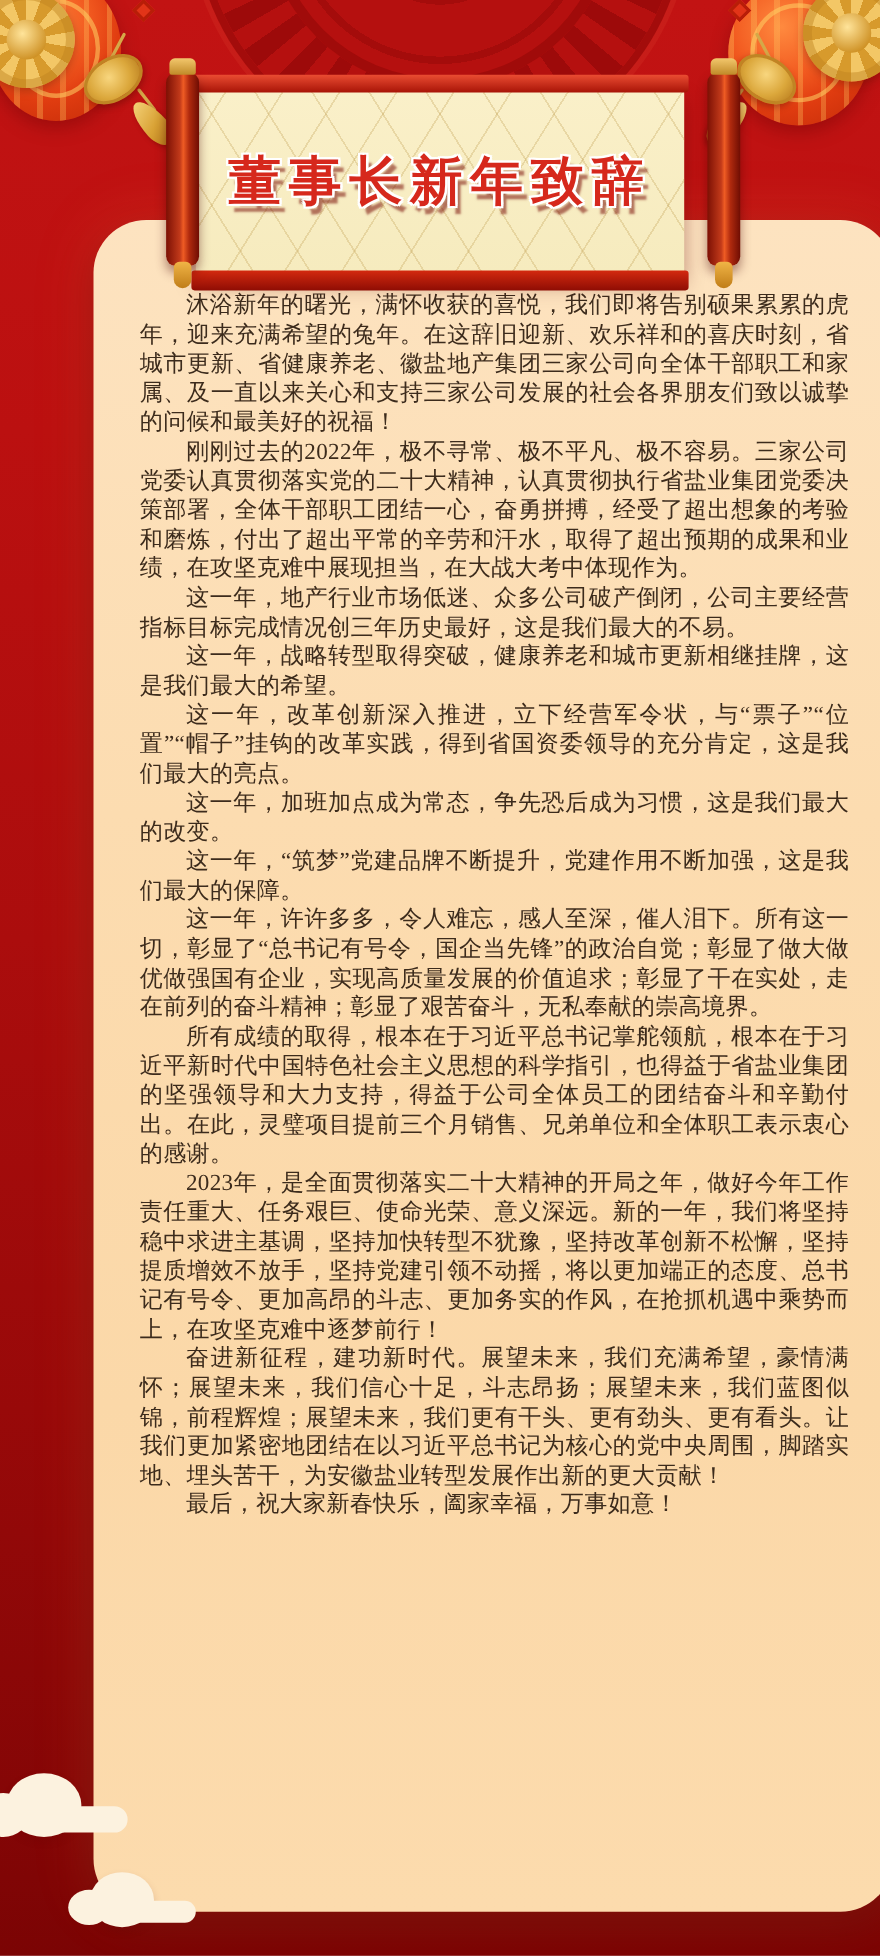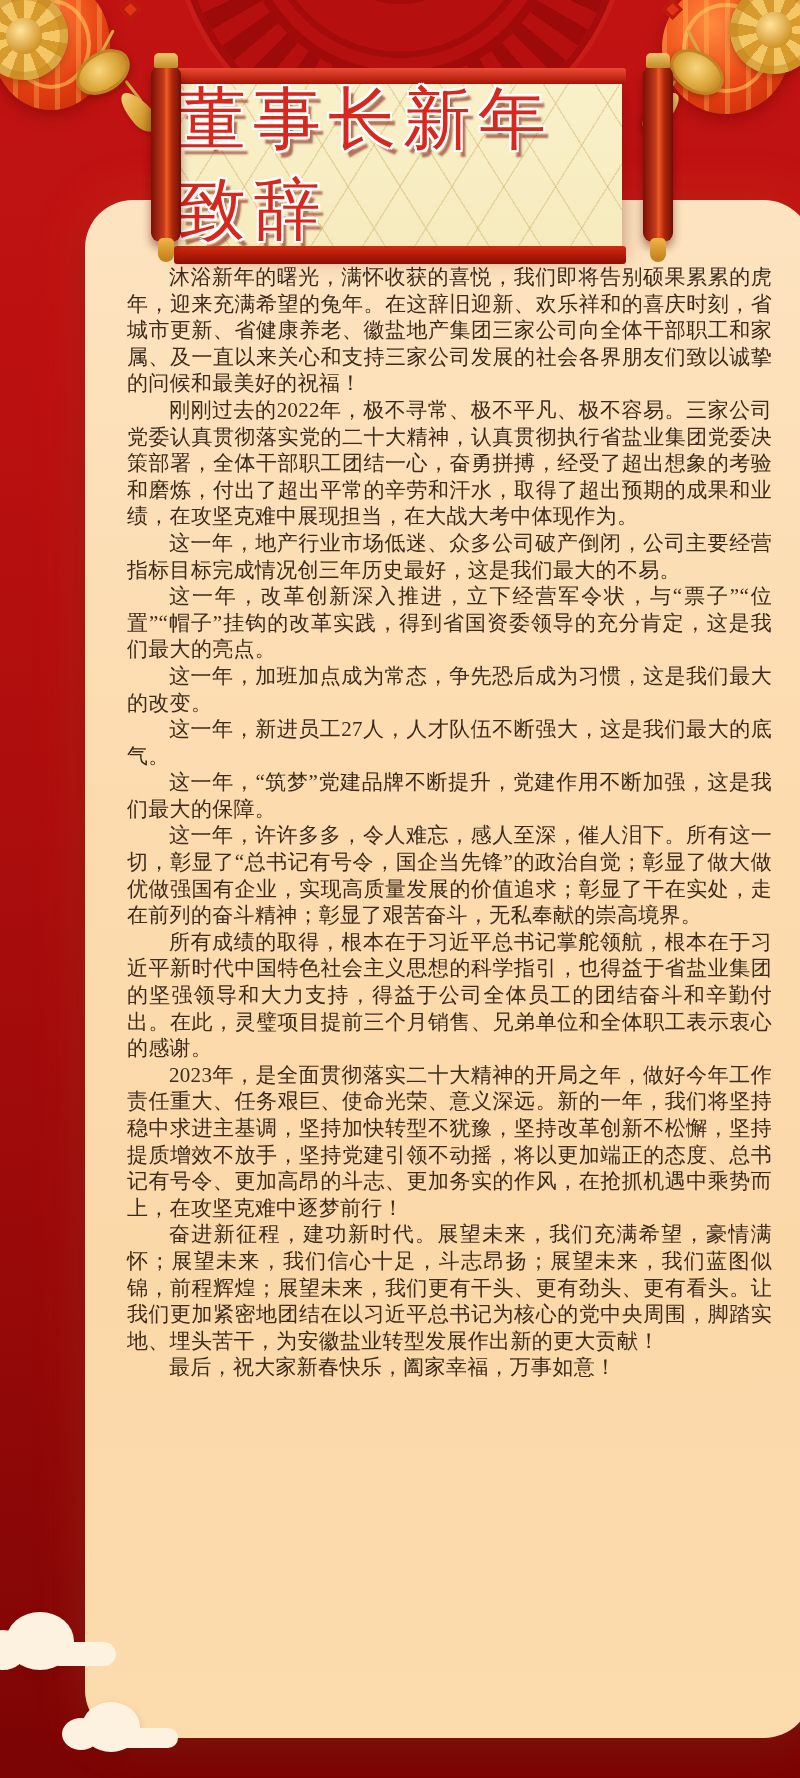--- a/index.html
+++ b/index.html
@@ -81,21 +81,21 @@
       linear-gradient(180deg,#faf0c9 0%,#f6ebbe 100%);
     box-shadow:0 10px 18px rgba(90,0,0,.40);
   }
   .scroll-band::before{ content:''; position:absolute; left:-4px; right:-4px; top:-14px; height:16px;
     background:linear-gradient(180deg,#ea4c32,#a81407); border-radius:3px;}
   .scroll-band::after{ content:''; position:absolute; left:-4px; right:-4px; bottom:-16px; height:18px;
     background:linear-gradient(180deg,#d3290f,#8f0d04); border-radius:3px;}
   .scroll-title{
     position:absolute; inset:0; display:flex; align-items:center; justify-content:center;
     font-family:"Liberation Sans","DejaVu Sans",sans-serif;
-    font-size:68px; font-weight:400; color:#d6281c; letter-spacing:7px;
+    font-size:48px; font-weight:700; color:#d6281c; letter-spacing:7px;
     -webkit-text-stroke:2px #ffffff; paint-order:stroke fill;
     text-shadow:2px 0 0 #fff,-2px 0 0 #fff,0 2px 0 #fff,0 -2px 0 #fff,
                 2px 2px 0 #fff,-2px -2px 0 #fff,2px -2px 0 #fff,-2px 2px 0 #fff,
                 5px 7px 2px rgba(118,10,4,.55);
   }
   .roller{ position:absolute; top:66px; width:30px; height:176px; border-radius:9px;
     background:linear-gradient(90deg,#7c1004 0%,#c23a1a 42%,#ef5c24 52%,#b02a0e 70%,#6f0d03 100%);
     box-shadow:0 6px 10px rgba(70,0,0,.45);}
   .roller::before{ content:''; position:absolute; left:3px; right:3px; top:-13px; height:15px;
     border-radius:5px 5px 2px 2px; background:linear-gradient(180deg,#f2c76c,#c08a28);}
@@ -135,23 +135,23 @@
   <div class="pendant pendant-left"></div>
   <div class="pendant pendant-right"></div>
   <div class="knot knot-left"></div>
   <div class="knot knot-right"></div>
 
   <div class="panel">
     <div class="letter">
         <p>沐浴新年的曙光，满怀收获的喜悦，我们即将告别硕果累累的虎年，迎来充满希望的兔年。在这辞旧迎新、欢乐祥和的喜庆时刻，省城市更新、省健康养老、徽盐地产集团三家公司向全体干部职工和家属、及一直以来关心和支持三家公司发展的社会各界朋友们致以诚挚的问候和最美好的祝福！</p>
         <p>刚刚过去的2022年，极不寻常、极不平凡、极不容易。三家公司党委认真贯彻落实党的二十大精神，认真贯彻执行省盐业集团党委决策部署，全体干部职工团结一心，奋勇拼搏，经受了超出想象的考验和磨炼，付出了超出平常的辛劳和汗水，取得了超出预期的成果和业绩，在攻坚克难中展现担当，在大战大考中体现作为。</p>
         <p>这一年，地产行业市场低迷、众多公司破产倒闭，公司主要经营指标目标完成情况创三年历史最好，这是我们最大的不易。</p>
+        <p>这一年，战略转型取得突破，健康养老和城市更新相继挂牌，这是我们最大的希望。</p>
         <p>这一年，改革创新深入推进，立下经营军令状，与“票子”“位置”“帽子”挂钩的改革实践，得到省国资委领导的充分肯定，这是我们最大的亮点。</p>
         <p>这一年，加班加点成为常态，争先恐后成为习惯，这是我们最大的改变。</p>
-        <p>这一年，新进员工27人，人才队伍不断强大，这是我们最大的底气。</p>
         <p>这一年，“筑梦”党建品牌不断提升，党建作用不断加强，这是我们最大的保障。</p>
         <p>这一年，许许多多，令人难忘，感人至深，催人泪下。所有这一切，彰显了“总书记有号令，国企当先锋”的政治自觉；彰显了做大做优做强国有企业，实现高质量发展的价值追求；彰显了干在实处，走在前列的奋斗精神；彰显了艰苦奋斗，无私奉献的崇高境界。</p>
         <p>所有成绩的取得，根本在于习近平总书记掌舵领航，根本在于习近平新时代中国特色社会主义思想的科学指引，也得益于省盐业集团的坚强领导和大力支持，得益于公司全体员工的团结奋斗和辛勤付出。在此，灵璧项目提前三个月销售、兄弟单位和全体职工表示衷心的感谢。</p>
         <p>2023年，是全面贯彻落实二十大精神的开局之年，做好今年工作责任重大、任务艰巨、使命光荣、意义深远。新的一年，我们将坚持稳中求进主基调，坚持加快转型不犹豫，坚持改革创新不松懈，坚持提质增效不放手，坚持党建引领不动摇，将以更加端正的态度、总书记有号令、更加高昂的斗志、更加务实的作风，在抢抓机遇中乘势而上，在攻坚克难中逐梦前行！</p>
         <p>奋进新征程，建功新时代。展望未来，我们充满希望，豪情满怀；展望未来，我们信心十足，斗志昂扬；展望未来，我们蓝图似锦，前程辉煌；展望未来，我们更有干头、更有劲头、更有看头。让我们更加紧密地团结在以习近平总书记为核心的党中央周围，脚踏实地、埋头苦干，为安徽盐业转型发展作出新的更大贡献！</p>
         <p>最后，祝大家新春快乐，阖家幸福，万事如意！</p>
       </div>
 
   </div>
 

